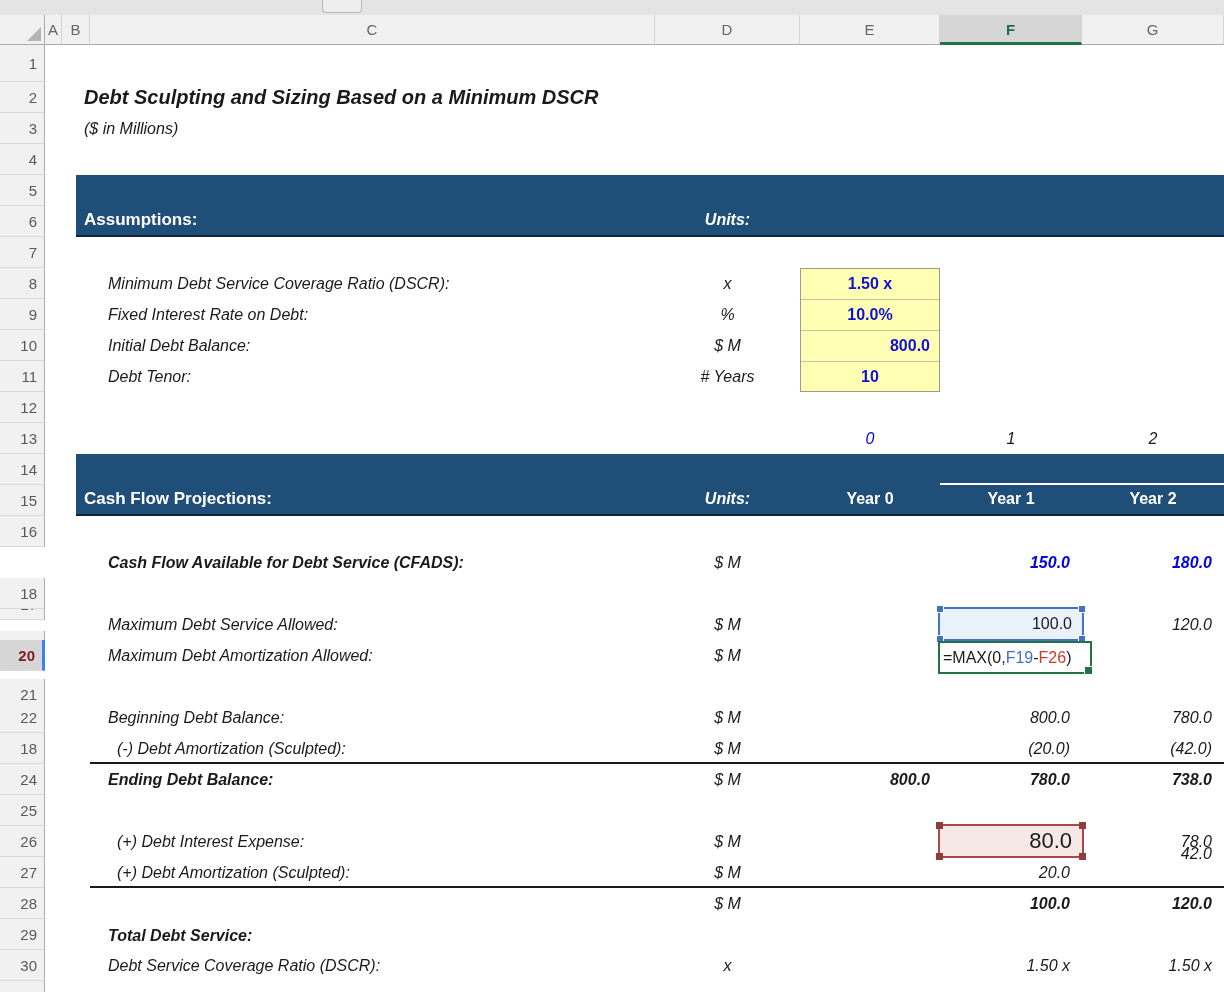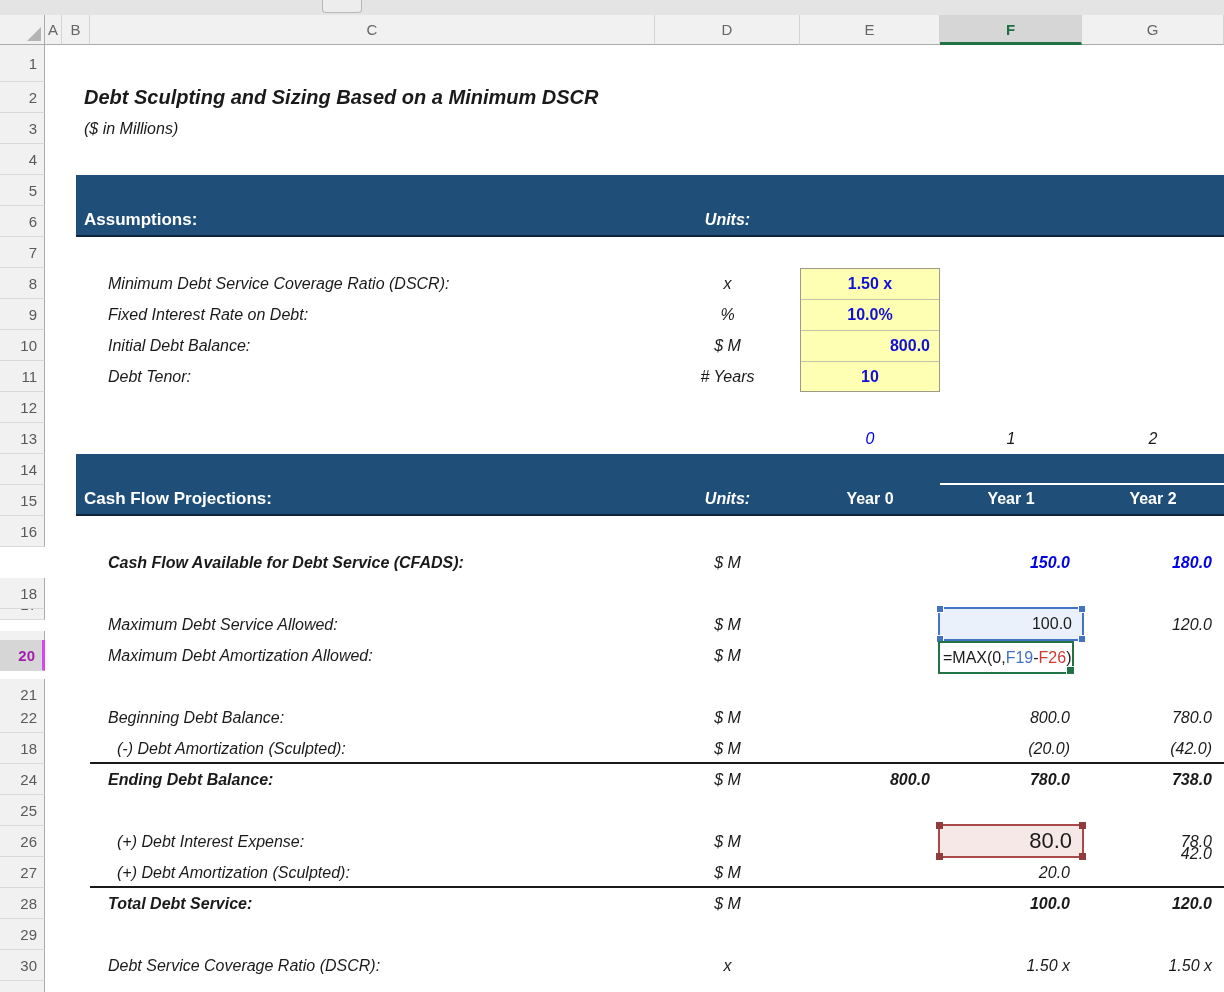--- a/index.html
+++ b/index.html
@@ -11,21 +11,21 @@
   .top-strip{position:absolute;left:0;top:0;width:1224px;height:15px;background:#e4e4e4;border-bottom:1px solid #cfcfcf;}
   .fx-notch{position:absolute;left:322px;top:0;width:38px;height:12px;background:#ededed;border:1px solid #b9b9b9;border-top:none;border-radius:0 0 4px 4px;}
   .namebox-sliver{position:absolute;left:0;top:17px;width:7px;height:26px;background:#fff;border:1px solid #ababab;border-left:none;}
   .colhead{position:absolute;top:15px;height:30px;background:#f1f1f1;border-bottom:1px solid #ababab;box-sizing:border-box;
     border-right:1px solid #d4d4d4;color:#666;font-size:15px;text-align:center;line-height:29px;}
   .colhead.sel{background:#d6d6d6;color:#1e6e42;border-bottom:3px solid #217346;font-weight:bold;}
   .corner{position:absolute;left:0;top:15px;width:45px;height:30px;background:#f1f1f1;border-bottom:1px solid #ababab;border-right:1px solid #ababab;box-sizing:border-box;}
   .corner .tri{position:absolute;right:3px;bottom:3px;width:0;height:0;border-left:14px solid transparent;border-bottom:14px solid #b4b4b4;}
   .rowhead{position:absolute;left:0;width:45px;background:#f1f1f1;border-bottom:1px solid #d9d9d9;border-right:1px solid #ababab;
     box-sizing:border-box;color:#595959;font-size:15px;text-align:right;padding-right:7px;}
-  .rowhead.sel{background:#d6d6d6;color:#a21caf;border-right:3px solid #d946ef;font-weight:bold;}
+  .rowhead.sel{background:#d6d6d6;color:#7f1d1d;border-right:3px solid #3b82f6;font-weight:bold;}
   
   .cell{position:absolute;height:31px;line-height:31px;font-size:16px;white-space:nowrap;font-style:italic;}
   .lblC{left:108px;}
   .lblC.ind{left:117px;}
   .unitD{left:655px;width:145px;text-align:center;font-style:italic;}
   .valE{left:800px;width:130px;text-align:right;}
   .valF{left:940px;width:130px;text-align:right;}
   .valG{left:1082px;width:130px;text-align:right;}
   .ctrE{left:800px;width:140px;text-align:center;}
   .ctrF{left:940px;width:142px;text-align:center;}
@@ -48,21 +48,21 @@
   .ycell.c{text-align:center;} .ycell.r{text-align:right;padding-right:9px;}
   
   .rule{position:absolute;left:90px;width:1134px;height:2px;background:#1a1a1a;}
   
   .selblue{position:absolute;left:938px;top:607px;width:146px;height:34px;background:#eaf1fa;border:2px solid #4472c4;box-sizing:border-box;}
   .selblue .v{position:absolute;right:10px;top:0;line-height:30px;font-size:16px;}
   .h-b{position:absolute;width:6px;height:6px;background:#4472c4;border:1px solid #fff;}
   .selred{position:absolute;left:938px;top:824px;width:146px;height:34px;background:#f7e8e8;border:2px solid #a94a4a;box-sizing:border-box;}
   .selred .v{position:absolute;right:10px;top:0;line-height:30px;font-size:22px;}
   .h-r{position:absolute;width:7px;height:7px;background:#903c3c;}
-  .editgreen{position:absolute;left:938px;top:641px;width:136px;height:33px;background:#fff;border:2px solid #217346;box-sizing:border-box;}
+  .editgreen{position:absolute;left:938px;top:641px;width:154px;height:33px;background:#fff;border:2px solid #217346;box-sizing:border-box;}
   .editgreen .f{position:absolute;left:3px;top:0;line-height:29px;font-size:16px;white-space:nowrap;}
   .greenhandle{position:absolute;right:-3px;bottom:-3px;width:7px;height:7px;background:#217346;border:1px solid #fff;}
   .refblue{color:#4472c4;} .refred{color:#ce3a32;}
 </style>
 </head>
 <body>
 
 <div id="canvas">
 
   <div class="top-strip">
@@ -208,21 +208,21 @@
     <div class="h-r" style="right:-4px;bottom:-4px;"></div>
   </div>
 
   <div class="cell lblC ind" style="top:857px;">(+) Debt Amortization (Sculpted):</div>
   <div class="cell unitD" style="top:857px;">$ M</div>
   <div class="cell valF" style="top:857px;">20.0</div>
   <div class="cell valG" style="top:838px;">42.0</div>
 
   <div class="rule" style="top:886px;"></div>
 
-  <div class="cell lblC b" style="top:888px;text-align:center;">Total Debt Service:</div>
+  <div class="cell lblC b" style="top:920px;text-align:center;">Total Debt Service:</div>
   <div class="cell unitD" style="top:888px;">$ M</div>
   <div class="cell valF b" style="top:888px;">100.0</div>
   <div class="cell valG b" style="top:888px;">120.0</div>
 
   <div class="cell lblC i" style="top:950px;">Debt Service Coverage Ratio (DSCR):</div>
   <div class="cell unitD" style="top:950px;">x</div>
   <div class="cell valF i" style="top:950px;">1.50 x</div>
   <div class="cell valG i" style="top:950px;">1.50 x</div>
 
 </div>

